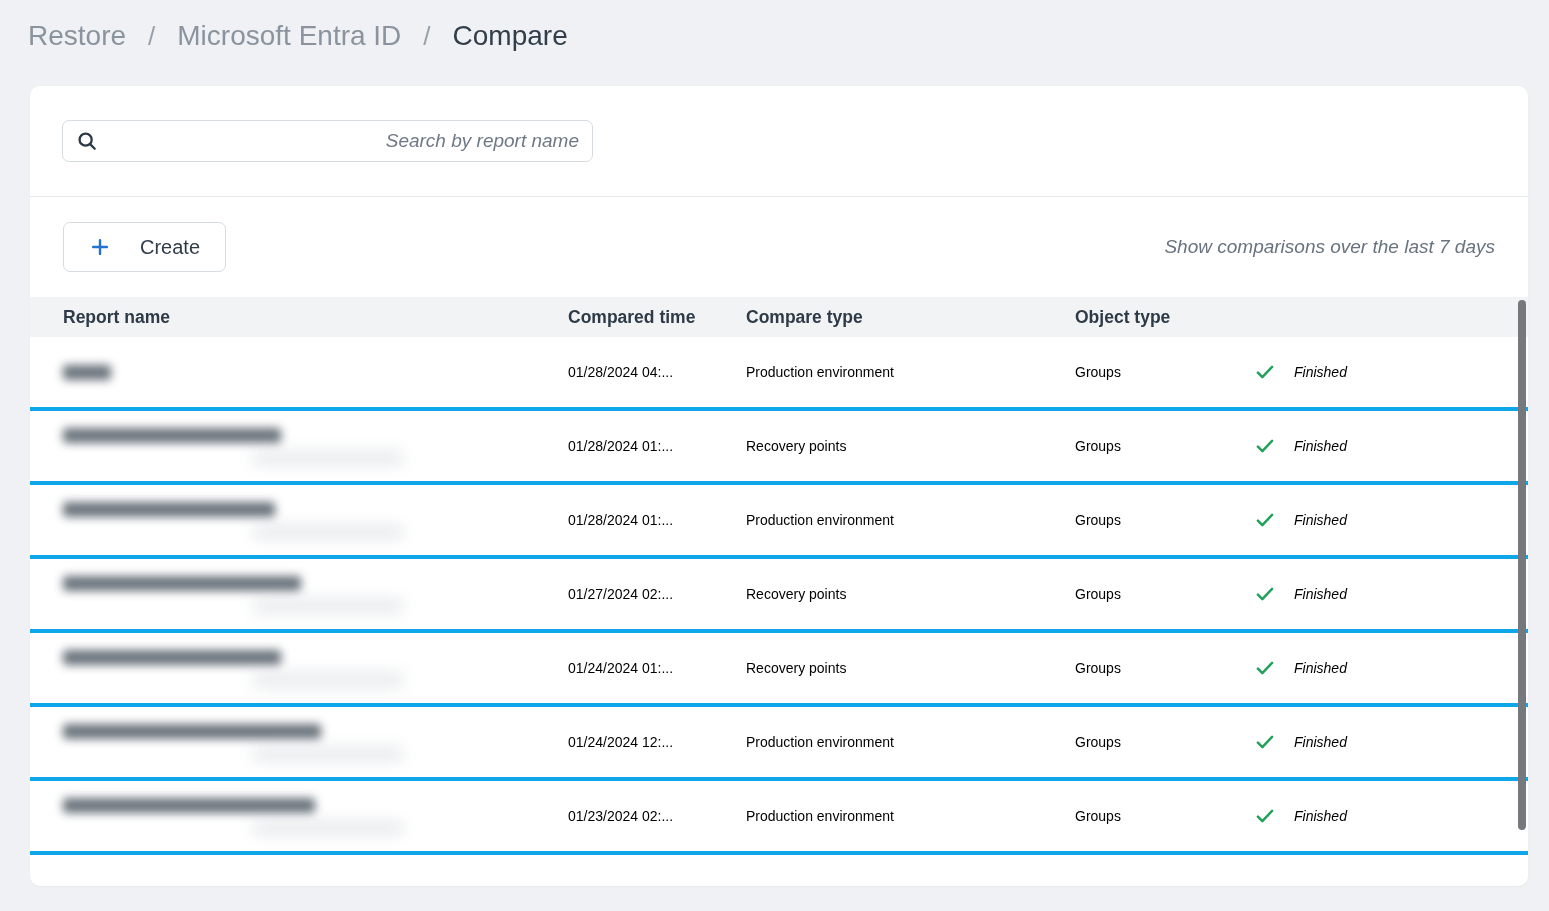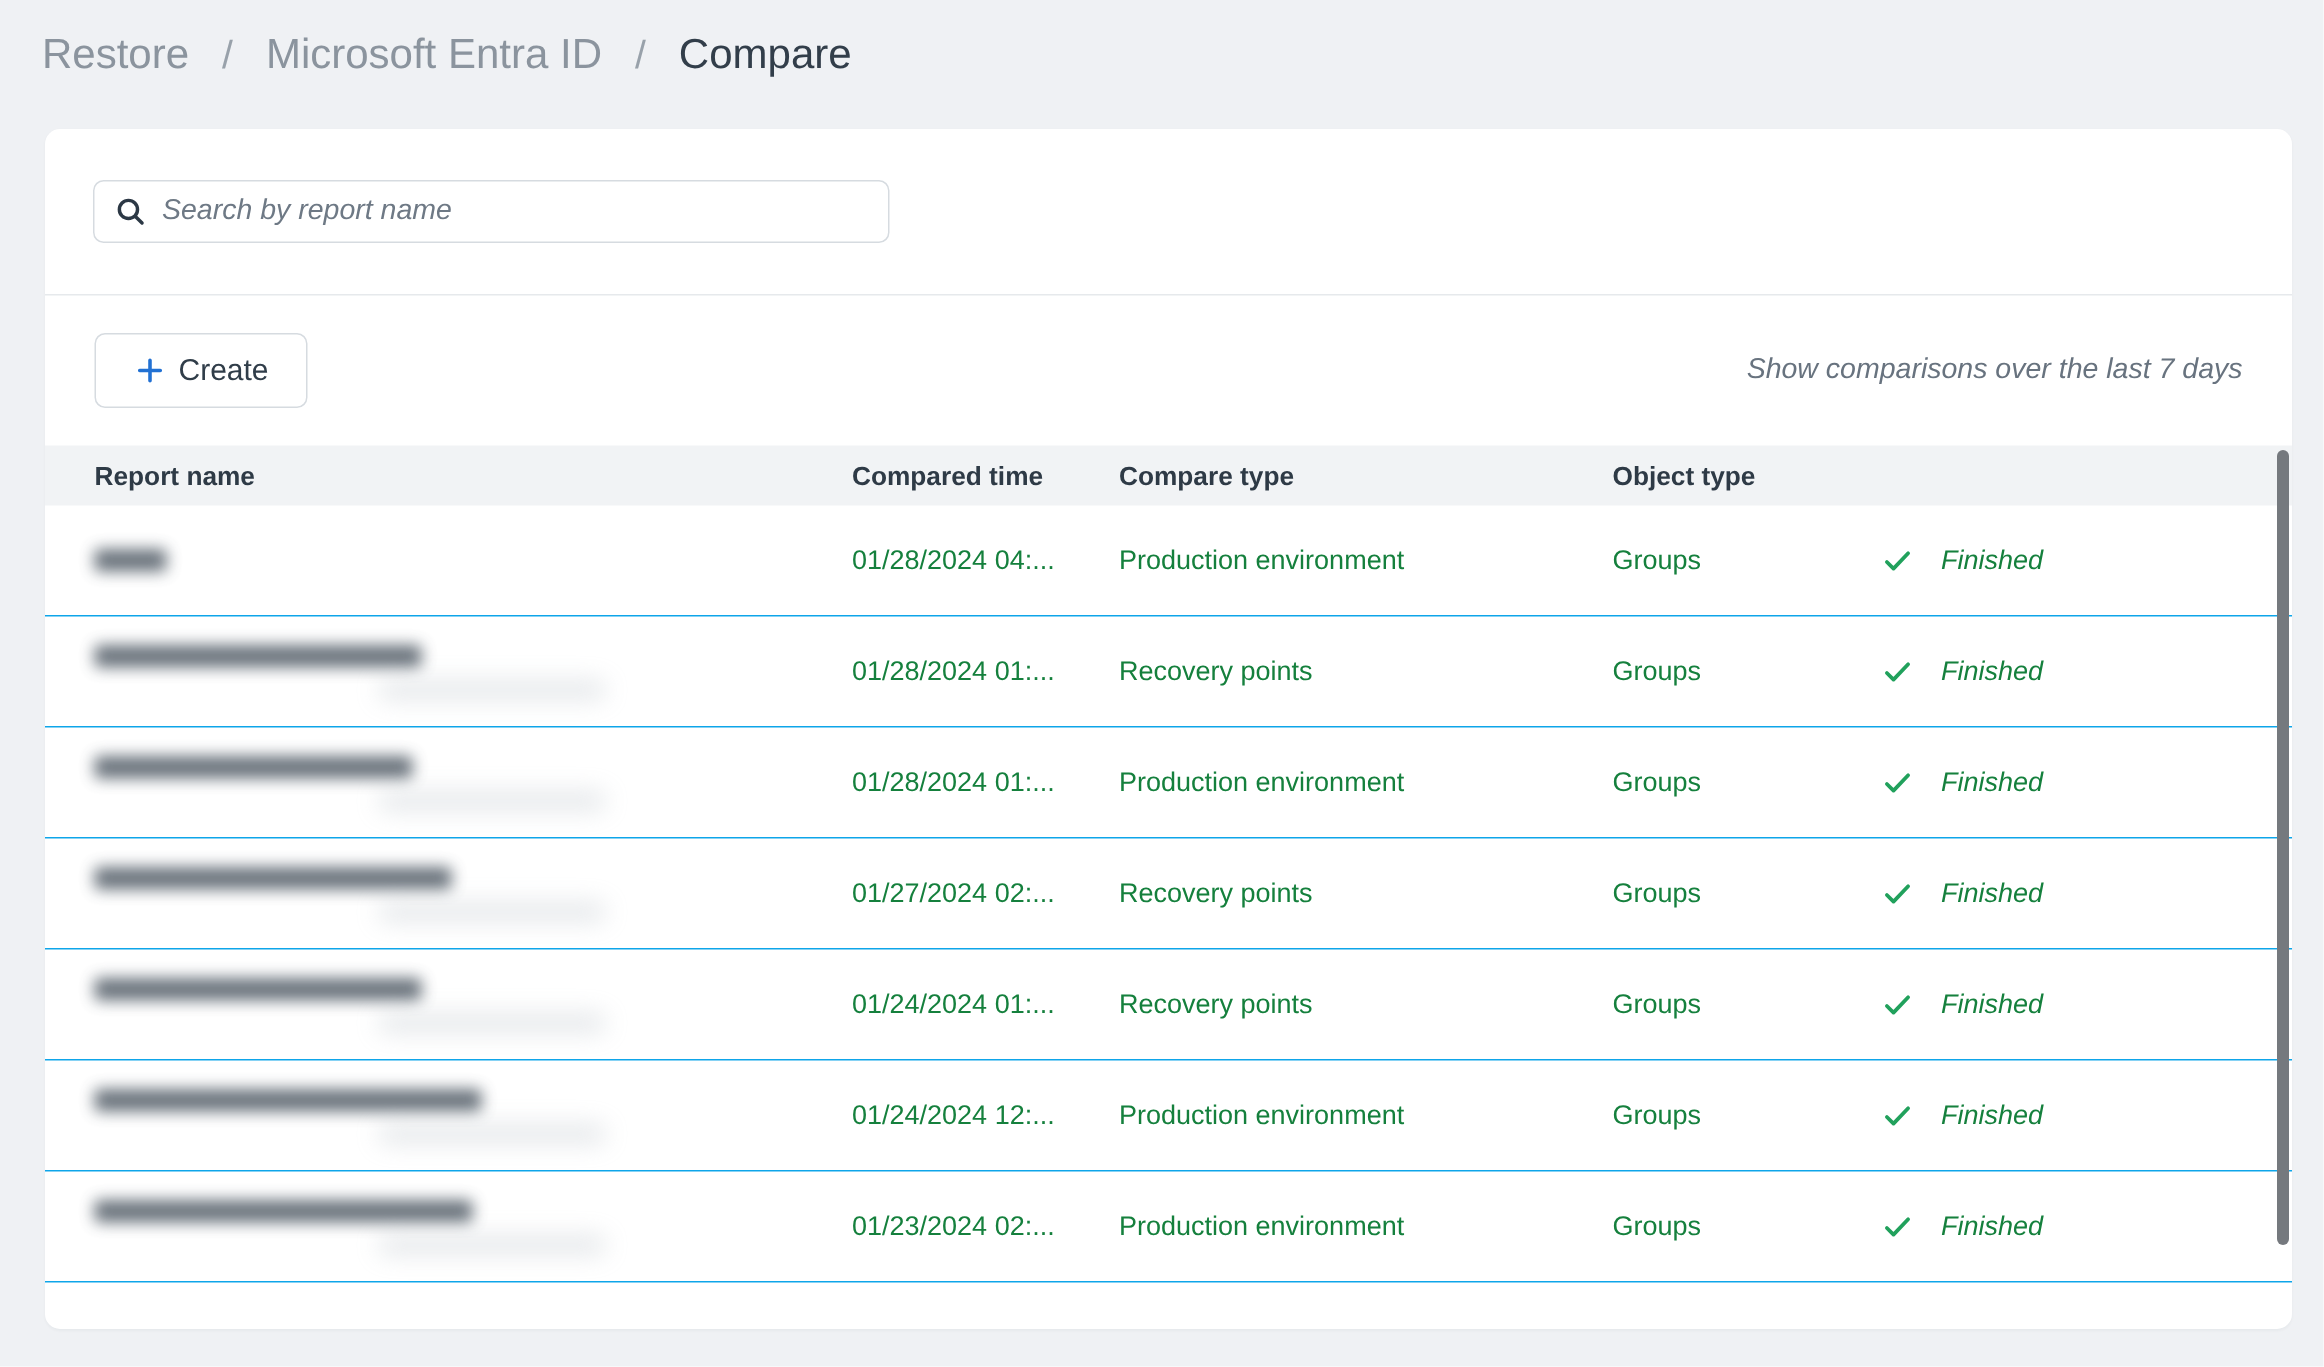--- a/index.html
+++ b/index.html
@@ -40,56 +40,56 @@
   }
   .search-box {
     width:531px; height:42px;
     border:1px solid #d6dbe0; border-radius:7px;
     display:flex; align-items:center;
     padding:0 13px; background:#fff;
   }
   .search-box input {
     border:none; outline:none; background:transparent;
     flex:1; margin-left:10px;
-    font-family:inherit; font-size:19px; font-style:italic; color:#4a5663;
+    font-family:inherit; font-size:19px; font-style:italic; color:#4a5663;text-align:right;
   }
   .search-box input::placeholder { color:#6e7985; opacity:1; font-style:italic; }
 
   
   .toolbar {
     height:100px;
     display:flex; align-items:center;
     padding:0 33px;
   }
   .btn {
     height:50px;
     background:#fff;
     border:1px solid #d6dbe0; border-radius:7px;
-    display:inline-flex; align-items:center; gap:8px;
+    display:inline-flex; align-items:center; gap:29px;
     padding:0 25px;
     font-family:inherit; font-size:20px; color:#303d49;
     cursor:pointer;
   }
   .btn + .btn { margin-left:11px; }
   .note {
     margin-left:auto;
     font-style:italic; font-size:19px; color:#68737f;
   }
 
   
   .thead {
     display:flex; align-items:center;
     height:40px; background:#f1f3f5;
     font-weight:bold; font-size:17.5px; color:#2e3a46;
   }
   .row {
     display:flex; align-items:center;
     height:74px;
-    border-bottom:1px solid #0ea5e9;
-    font-size:18px; color:#15803d;
+    border-bottom:4px solid #0ea5e9;
+    font-size:14px; color:#000000;
   }
   .col-name   { width:538px; padding-left:33px; }
   .col-time   { width:178px; }
   .col-type   { width:329px; }
   .col-object { width:180px; }
   .col-status { flex:1; }
 
   .status-cell { display:flex; align-items:center; gap:19px;font-style:italic; }
 
   

